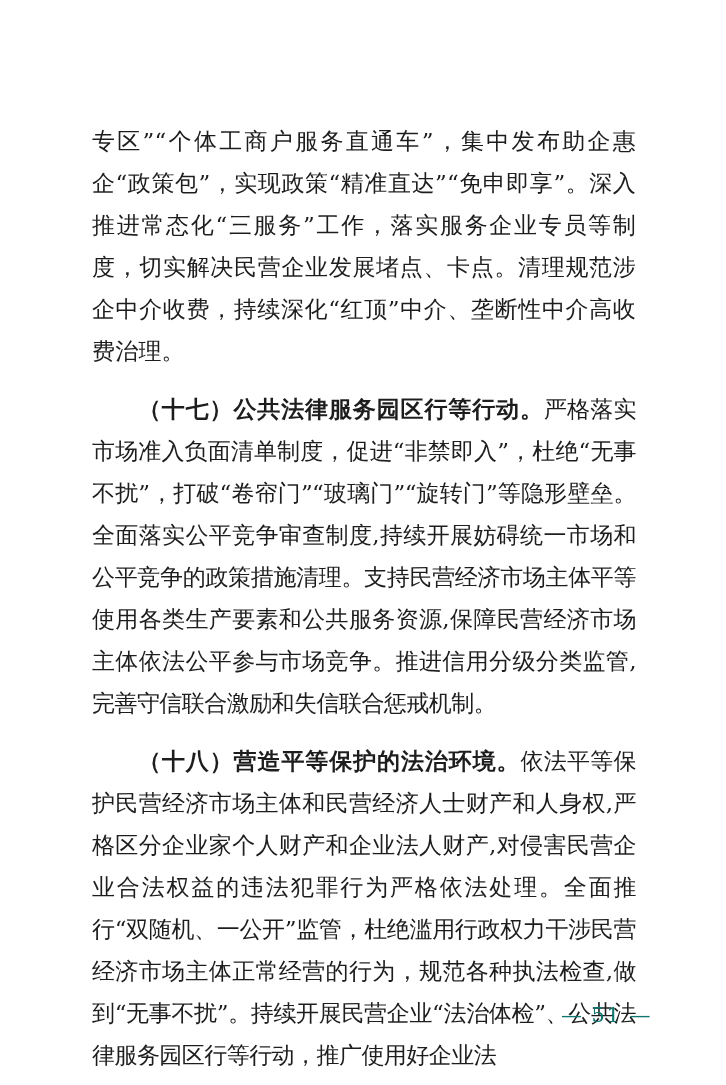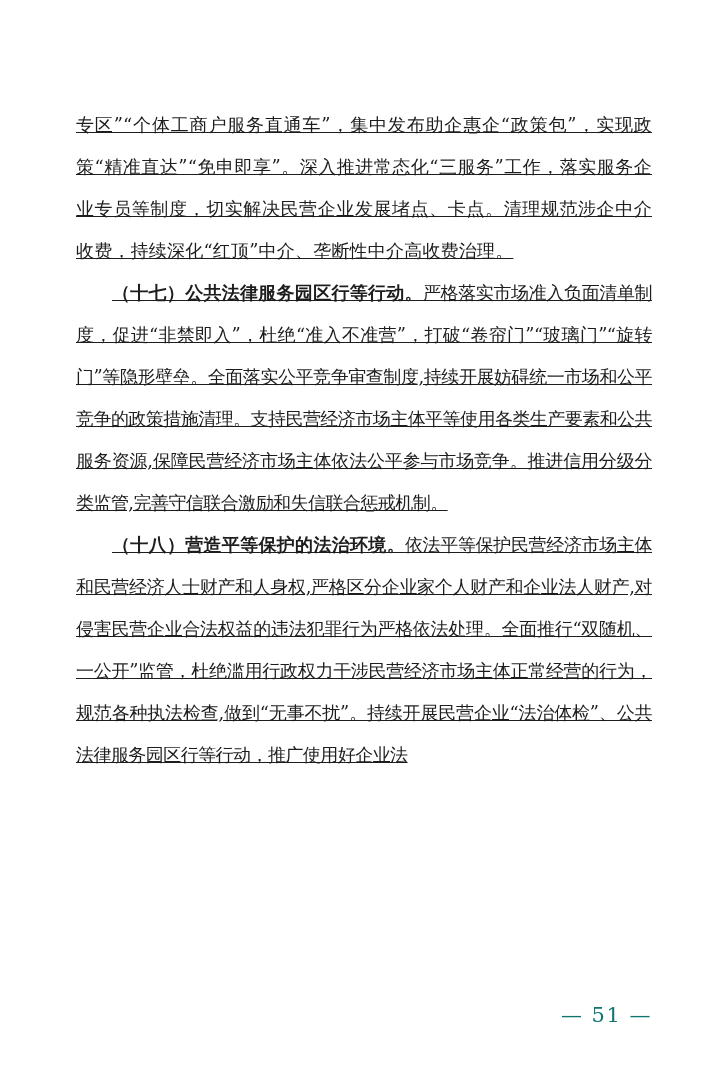--- a/index.html
+++ b/index.html
@@ -18,29 +18,28 @@
     overflow: hidden;
     box-sizing: border-box;
   }
   .text-column {
     position: absolute;
     left: 76px;
     top: 104px;
     width: 576px;
   }
   .para {
-    margin: 0;
-    font-size: 18px;
+    margin: 16px;
+    font-size: 23px;
     line-height: 42px;
     color: #1d1d1d;
     text-align: justify;
     text-justify: inter-character;
     letter-spacing: 0.2px;
     font-weight: 400;
-    text-decoration: underline;
     -webkit-font-smoothing: antialiased;
   }
   .para.indent {
     text-indent: 2em;
   }
   .para .lead {
     font-weight: 700;
     letter-spacing: 0.1px;
   }
   .para.tight {
@@ -64,21 +63,21 @@
 
 <div class="page">
 
   <div class="text-column">
 
     <p class="para">
       <span>专区”“个体工商户服务直通车”，集中发布助企惠企“政策包”，实现政策“精准直达”“免申即享”。深入推进常态化“三服务”工作，落实服务企业专员等制度，切实解决民营企业发展堵点、卡点。清理规范涉企中介收费，持续深化“红顶”中介、垄断性中介高收费治理。</span>
     </p>
 
     <p class="para indent tight">
-      <span class="lead">（十七）公共法律服务园区行等行动。</span><span>严格落实市场准入负面清单制度，促进“非禁即入”，杜绝“准入不准营”，打破“卷帘门”“玻璃门”“旋转门”等隐形壁垒。全面落实公平竞争审查制度,持续开展妨碍统一市场和公平竞争的政策措施清理。支持民营经济市场主体平等使用各类生产要素和公共服务资源,保障民营经济市场主体依法公平参与市场竞争。推进信用分级分类监管,完善守信联合激励和失信联合惩戒机制。</span>
+      <span class="lead">（十七）公共法律服务园区行等行动。</span><span>严格落实市场准入负面清单制度，促进“非禁即入”，杜绝“无事不扰”，打破“卷帘门”“玻璃门”“旋转门”等隐形壁垒。全面落实公平竞争审查制度,持续开展妨碍统一市场和公平竞争的政策措施清理。支持民营经济市场主体平等使用各类生产要素和公共服务资源,保障民营经济市场主体依法公平参与市场竞争。推进信用分级分类监管,完善守信联合激励和失信联合惩戒机制。</span>
     </p>
 
     <p class="para indent tight">
       <span class="lead">（十八）营造平等保护的法治环境。</span><span>依法平等保护民营经济市场主体和民营经济人士财产和人身权,严格区分企业家个人财产和企业法人财产,对侵害民营企业合法权益的违法犯罪行为严格依法处理。全面推行“双随机、一公开”监管，杜绝滥用行政权力干涉民营经济市场主体正常经营的行为，规范各种执法检查,做到“无事不扰”。持续开展民营企业“法治体检”、公共法律服务园区行等行动，推广使用好企业法</span>
     </p>
 
   </div>
 
   <div class="footer">— 51 —</div>
 

